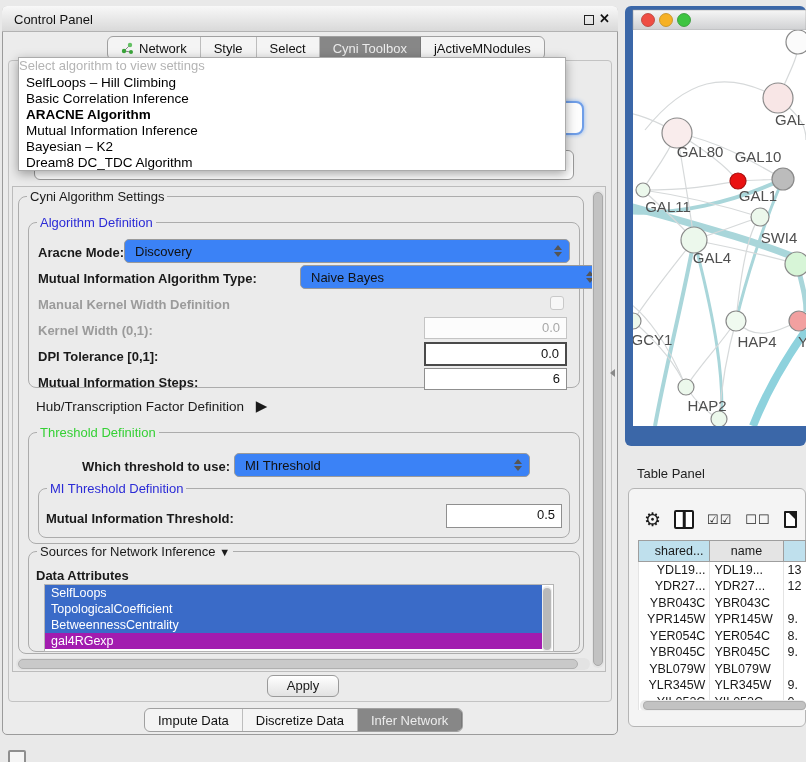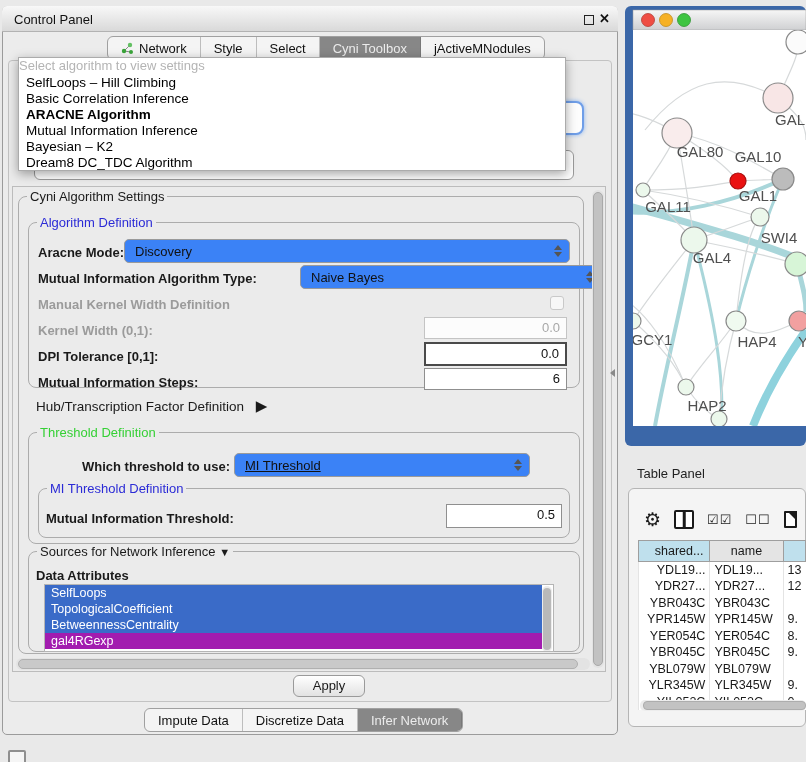--- a/index.html
+++ b/index.html
@@ -58,21 +58,21 @@
   .list-vscroll { position:absolute; right:1px; top:1px; width:10px; height:66px; background:#ececec; border-radius:5px; }
   .list-thumb { position:absolute; right:1px; top:2px; width:8px; height:62px; background:#b9b9b9; border-radius:4px; }
 
   
   .vscroll-track { left:592px; top:190px; width:12px; height:478px; background:#e3e3e3; border-radius:6px; }
   .vscroll-thumb { left:593px; top:192px; width:10px; height:474px; background:#c2c2c2; border:1px solid #a9a9a9; border-radius:5px; }
   .hscroll-track { left:16px; top:658px; width:574px; height:12px; background:#e3e3e3; border-radius:6px; }
   .hscroll-thumb { left:18px; top:659px; width:560px; height:10px; background:#c9c9c9; border:1px solid #b0b0b0; border-radius:5px; }
 
   .apply-btn { left:267px; top:675px; width:72px; height:22px; border:1px solid #9a9a9a; border-radius:6px;
-               background:linear-gradient(#ffffff,#e2e2e2); text-align:center; line-height:20px; font-size:13px;margin-left:26px; }
+               background:linear-gradient(#ffffff,#e2e2e2); text-align:center; line-height:20px; font-size:13px; }
 
   .bottom-tabs { left:144px; top:708px; }
 
   
   .popup { left:18px; top:57px; width:548px; height:114px; background:#fff; border:1px solid #ababab;
            box-shadow:0 3px 10px rgba(0,0,0,.35); z-index:30; }
   .popup-prompt { height:17px; text-align:left; color:#b4b4b4; font-size:13px; line-height:16px; }
   .popup-item { height:16px; line-height:16px; padding-left:7px; font-size:13.5px; color:#000; white-space:nowrap; }
   .popup-item.bold { font-weight:bold; }
 
@@ -185,21 +185,21 @@
 
 <div class="abs" style="left:36px; top:397px; font-size:13.5px;">
   <span>Hub/Transcription Factor Definition</span>
   <span style="margin-left:8px; font-size:15px;">▶</span>
 </div>
 
 <div class="abs gbox" style="left:28px; top:432px; width:552px; height:112px;">
   <span class="gtitle t-green">Threshold Definition</span>
 </div>
 <div class="abs lbl" style="left:82px; top:459px;">Which threshold to use:</div>
-<div class="abs combo" style="left:234px; top:453px; width:296px; height:24px;text-decoration:underline;">
+<div class="abs combo" style="left:234px; top:453px; width:296px; height:24px;">
   <span>MI Threshold</span>
   <span class="spin"></span>
 </div>
 
 <div class="abs gbox" style="left:38px; top:488px; width:532px; height:50px;">
   <span class="gtitle t-blue" style="background:#ebebeb;">MI Threshold Definition</span>
 </div>
 <div class="abs lbl" style="left:46px; top:511px;">Mutual Information Threshold:</div>
 <div class="abs numfield" style="left:446px; top:504px; width:116px; height:24px;">0.5</div>
 

